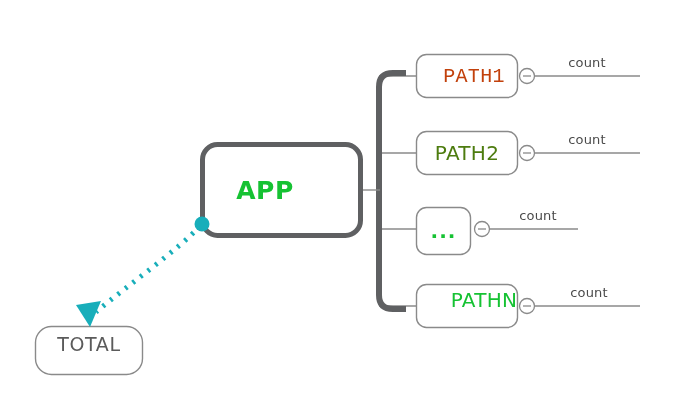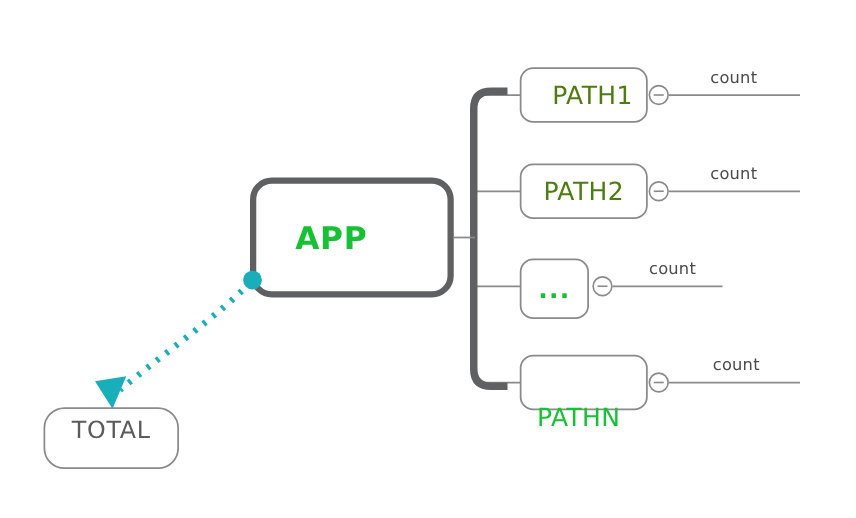--- a/index.html
+++ b/index.html
@@ -107,27 +107,27 @@
 
     <rect x="35.5" y="326.5" width="107" height="48" rx="16" ry="16" fill="#ffffff" stroke="#8a8a8a" stroke-width="1.4"></rect>
 
     <path d="M 200 226 C 178 250 128 285 96 312" fill="none" stroke="#18aeba" stroke-width="5" stroke-linecap="butt" stroke-dasharray="2.5 7"></path>
     <polygon points="101,301 76,305 90,327" fill="#18aeba"></polygon>
     <circle cx="202" cy="224" r="7.5" fill="#18aeba"></circle>
   </svg>
 
   <div class="node-label app-label" style="left:200px; top:142px; width:130px; height:96px; color:#16c233;">APP</div>
 
-  <div class="node-label path-label" style="left:416px; top:54px; width:116px; height:44px; color:#4d7c0f;">PATH1</div>
+  <div class="node-label path-label" style="left:416px; top:54px; width:116px; height:44px; color:#c2410c;font-family:Liberation Mono, monospace;">PATH1</div>
 
   <div class="node-label path-label" style="left:416px; top:131px; width:102px; height:44px; color:#4d7c0f;">PATH2</div>
 
   <div class="node-label ellipsis-label" style="left:416px; top:207px; width:55px; height:48px; color:#16c233; align-items:flex-end; padding-bottom:12px; box-sizing:border-box;">...</div>
 
-  <div class="node-label path-label" style="left:412px; top:284px; width:102px; height:32px; color:#16c233;margin-top:34px;">PATHN</div>
+  <div class="node-label path-label" style="left:433px; top:284px; width:102px; height:32px; color:#16c233;">PATHN</div>
 
   <div class="node-label total-label" style="left:35px; top:326px; width:108px; height:35px; color:#5b5b5b;">TOTAL</div>
 
   <div class="node-label count-label" style="left:563px; top:53px; width:48px; height:18px; color:#4b4b4b;">count</div>
 
   <div class="node-label count-label" style="left:563px; top:130px; width:48px; height:18px; color:#4b4b4b;">count</div>
 
   <div class="node-label count-label" style="left:514px; top:206px; width:48px; height:18px; color:#4b4b4b;">count</div>
 
   <div class="node-label count-label" style="left:565px; top:283px; width:48px; height:18px; color:#4b4b4b;">count</div>

